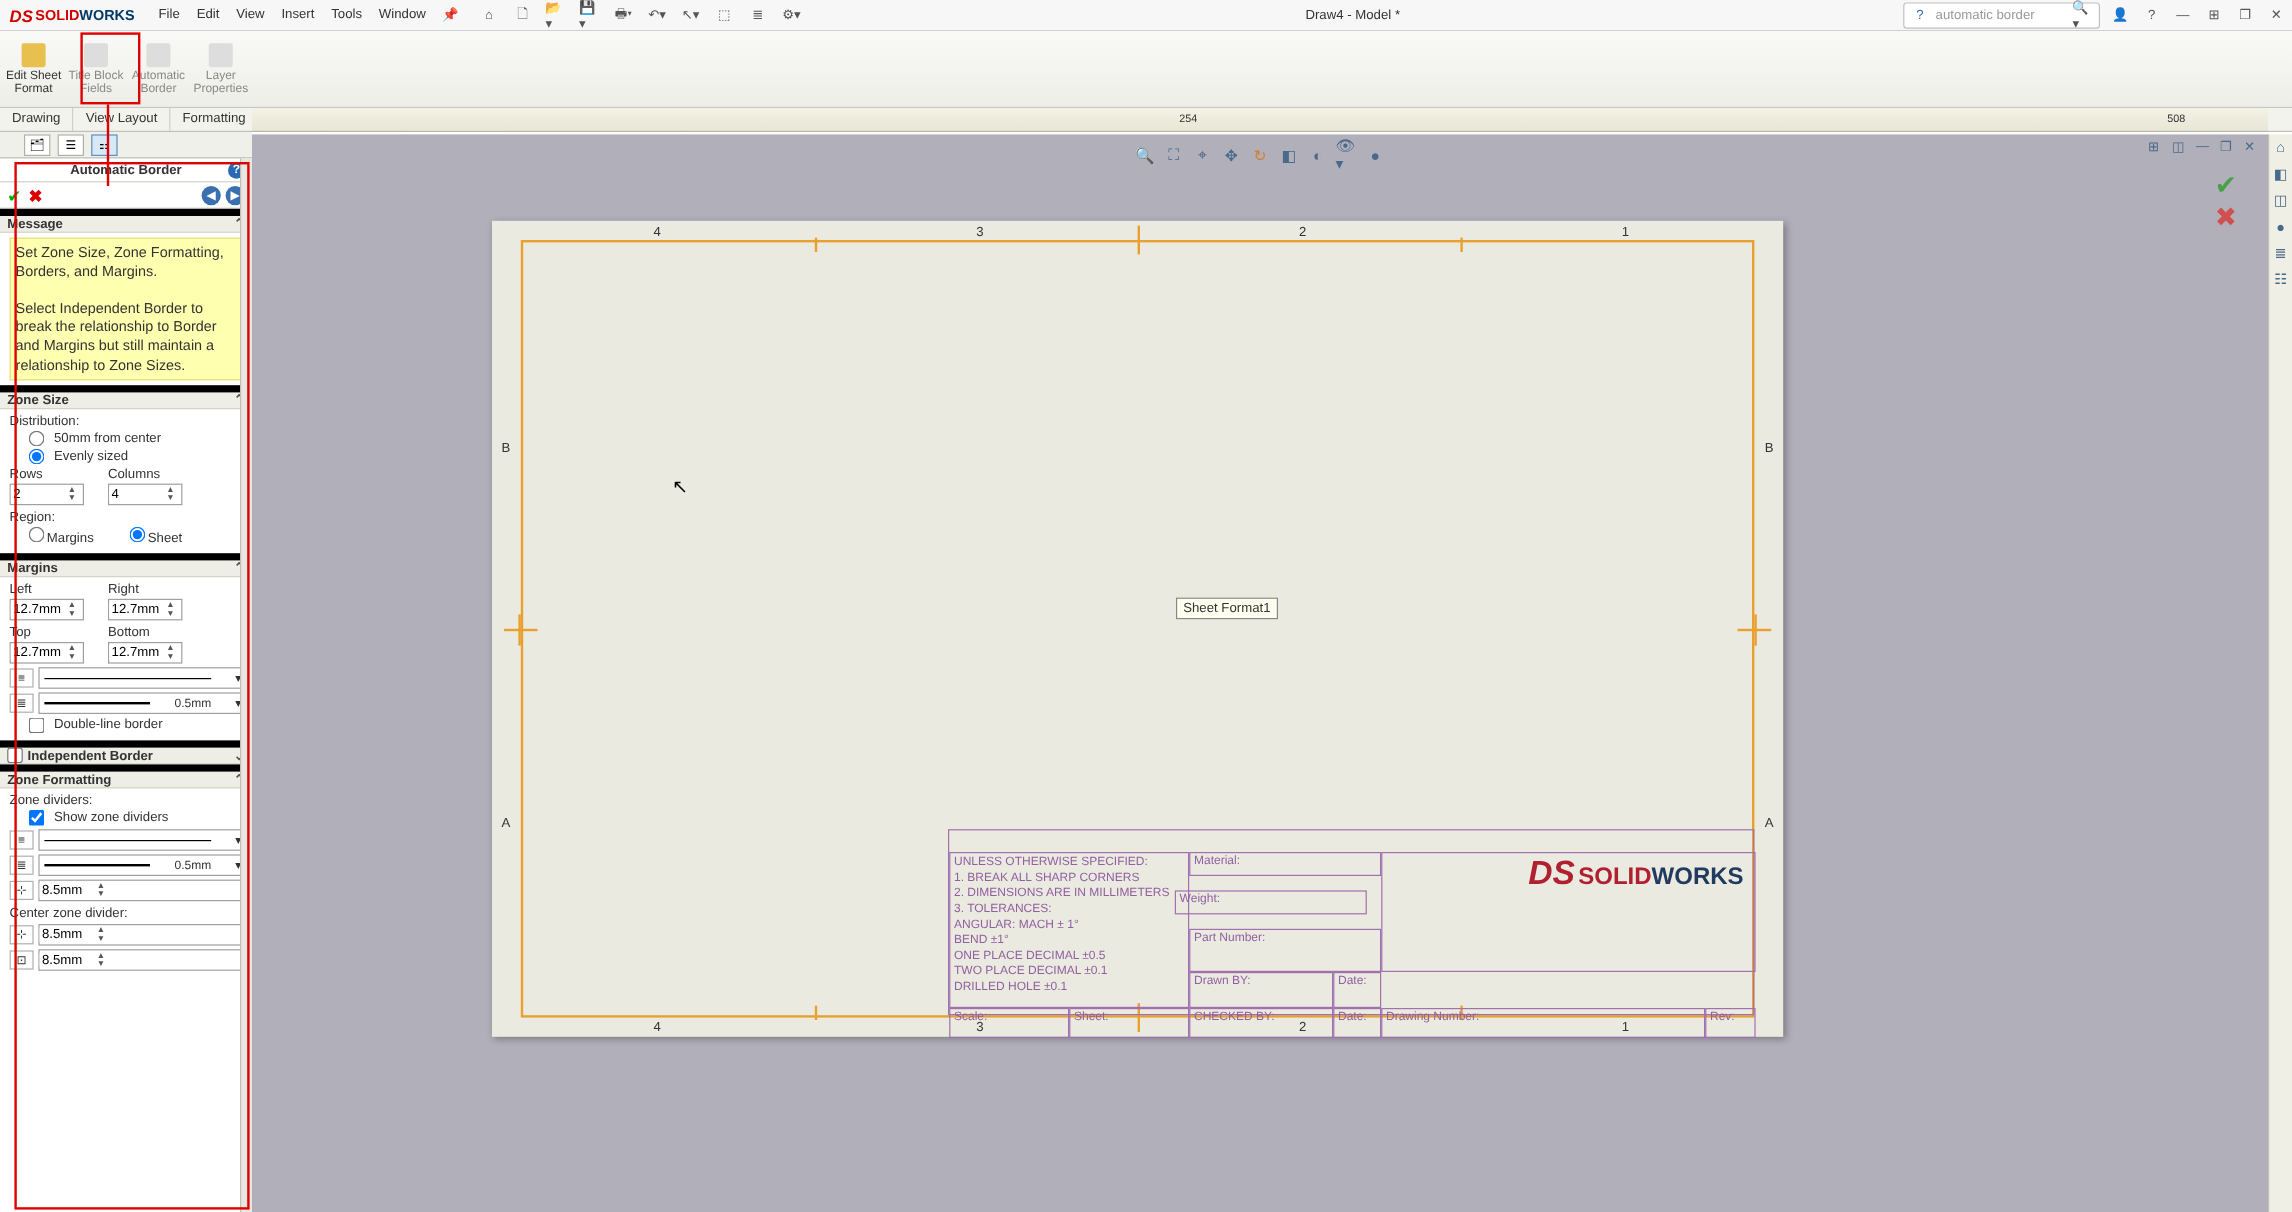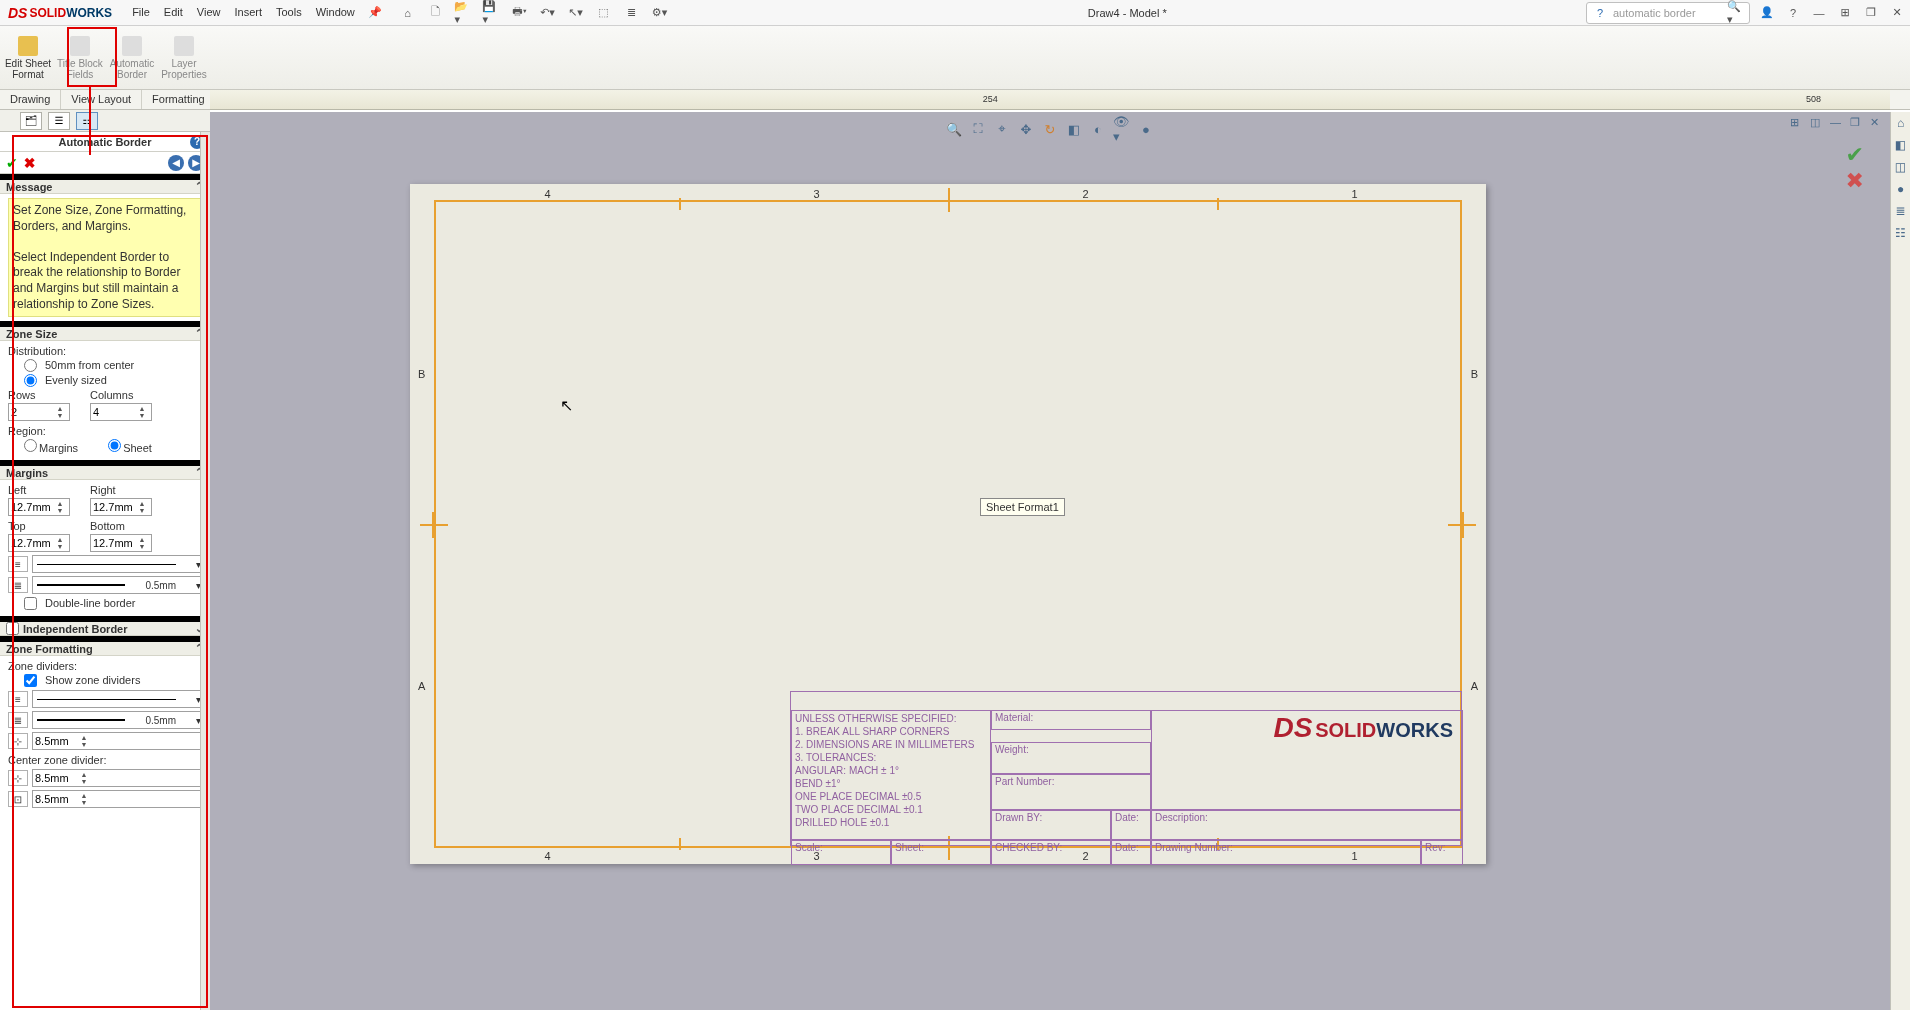--- a/index.html
+++ b/index.html
@@ -453,26 +453,25 @@
         <div>1.  BREAK ALL SHARP CORNERS</div>
         <div>2.  DIMENSIONS ARE IN MILLIMETERS</div>
         <div>3. TOLERANCES:</div>
         <div>    ANGULAR: MACH  ± 1°</div>
         <div>    BEND ±1°</div>
         <div>    ONE PLACE DECIMAL   ±0.5</div>
         <div>    TWO PLACE DECIMAL   ±0.1</div>
         <div>    DRILLED HOLE        ±0.1</div>
       </div>
       <div class="cell" style="left:200px;top:0;width:160px;height:20px">Material:</div>
-      <div class="cell" style="left:200px;top:32px;width:160px;height:32px">Weight:</div>
+      <div class="cell" style="left:188px;top:32px;width:160px;height:20px">Weight:</div>
       <div class="cell" style="left:200px;top:64px;width:160px;height:36px">Part Number:</div>
       <div class="cell" style="left:200px;top:100px;width:120px;height:30px">Drawn BY:</div>
       <div class="cell" style="left:320px;top:100px;width:40px;height:30px">Date:</div>
       <div class="cell" style="left:360px;top:0;width:312px;height:100px"></div>
-      <div class="cell" style="left:360px;top:100px;width:312px;height:30px">Description:</div>
       <div class="cell" style="left:0;top:130px;width:100px;height:25px">Scale:</div>
       <div class="cell" style="left:100px;top:130px;width:100px;height:25px">Sheet:</div>
       <div class="cell" style="left:200px;top:130px;width:120px;height:25px">CHECKED BY:</div>
       <div class="cell" style="left:320px;top:130px;width:40px;height:25px">Date:</div>
       <div class="cell" style="left:360px;top:130px;width:270px;height:25px">Drawing Number:</div>
       <div class="cell" style="left:630px;top:130px;width:42px;height:25px">Rev:</div>
       <div class="sw-logo">
         <span class="s1">DS</span> <span class="s2">SOLID</span><span class="s3">WORKS</span>
       </div>
     </div>

